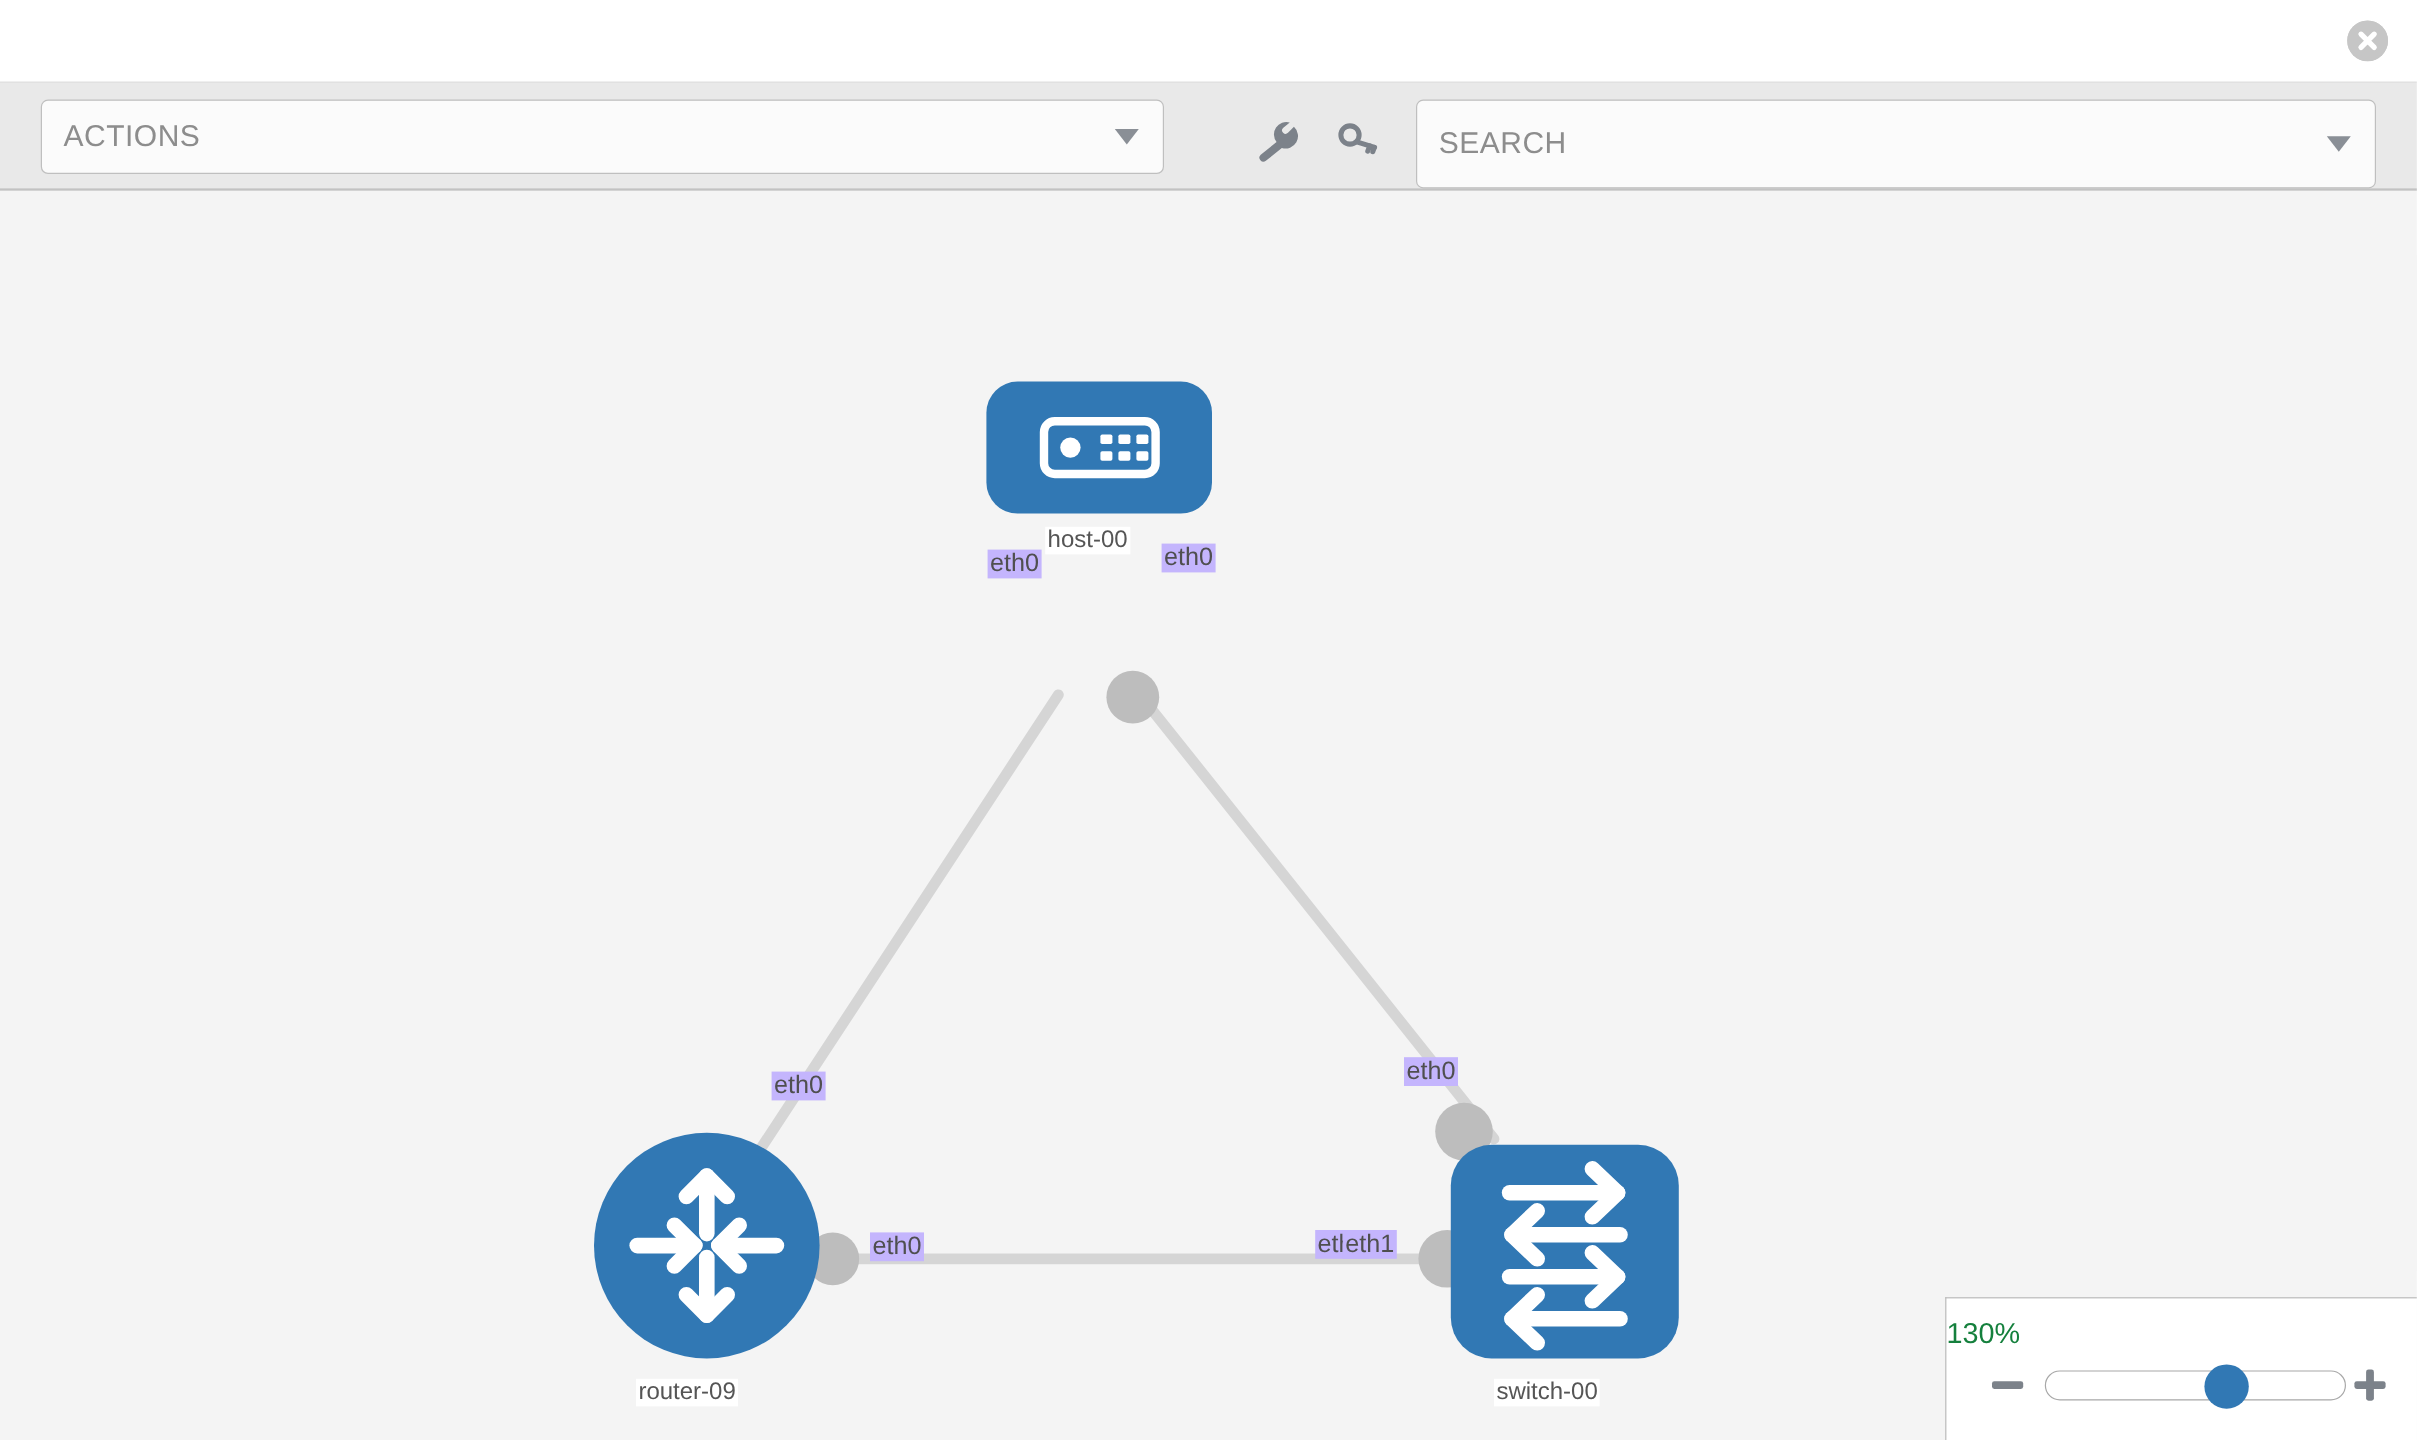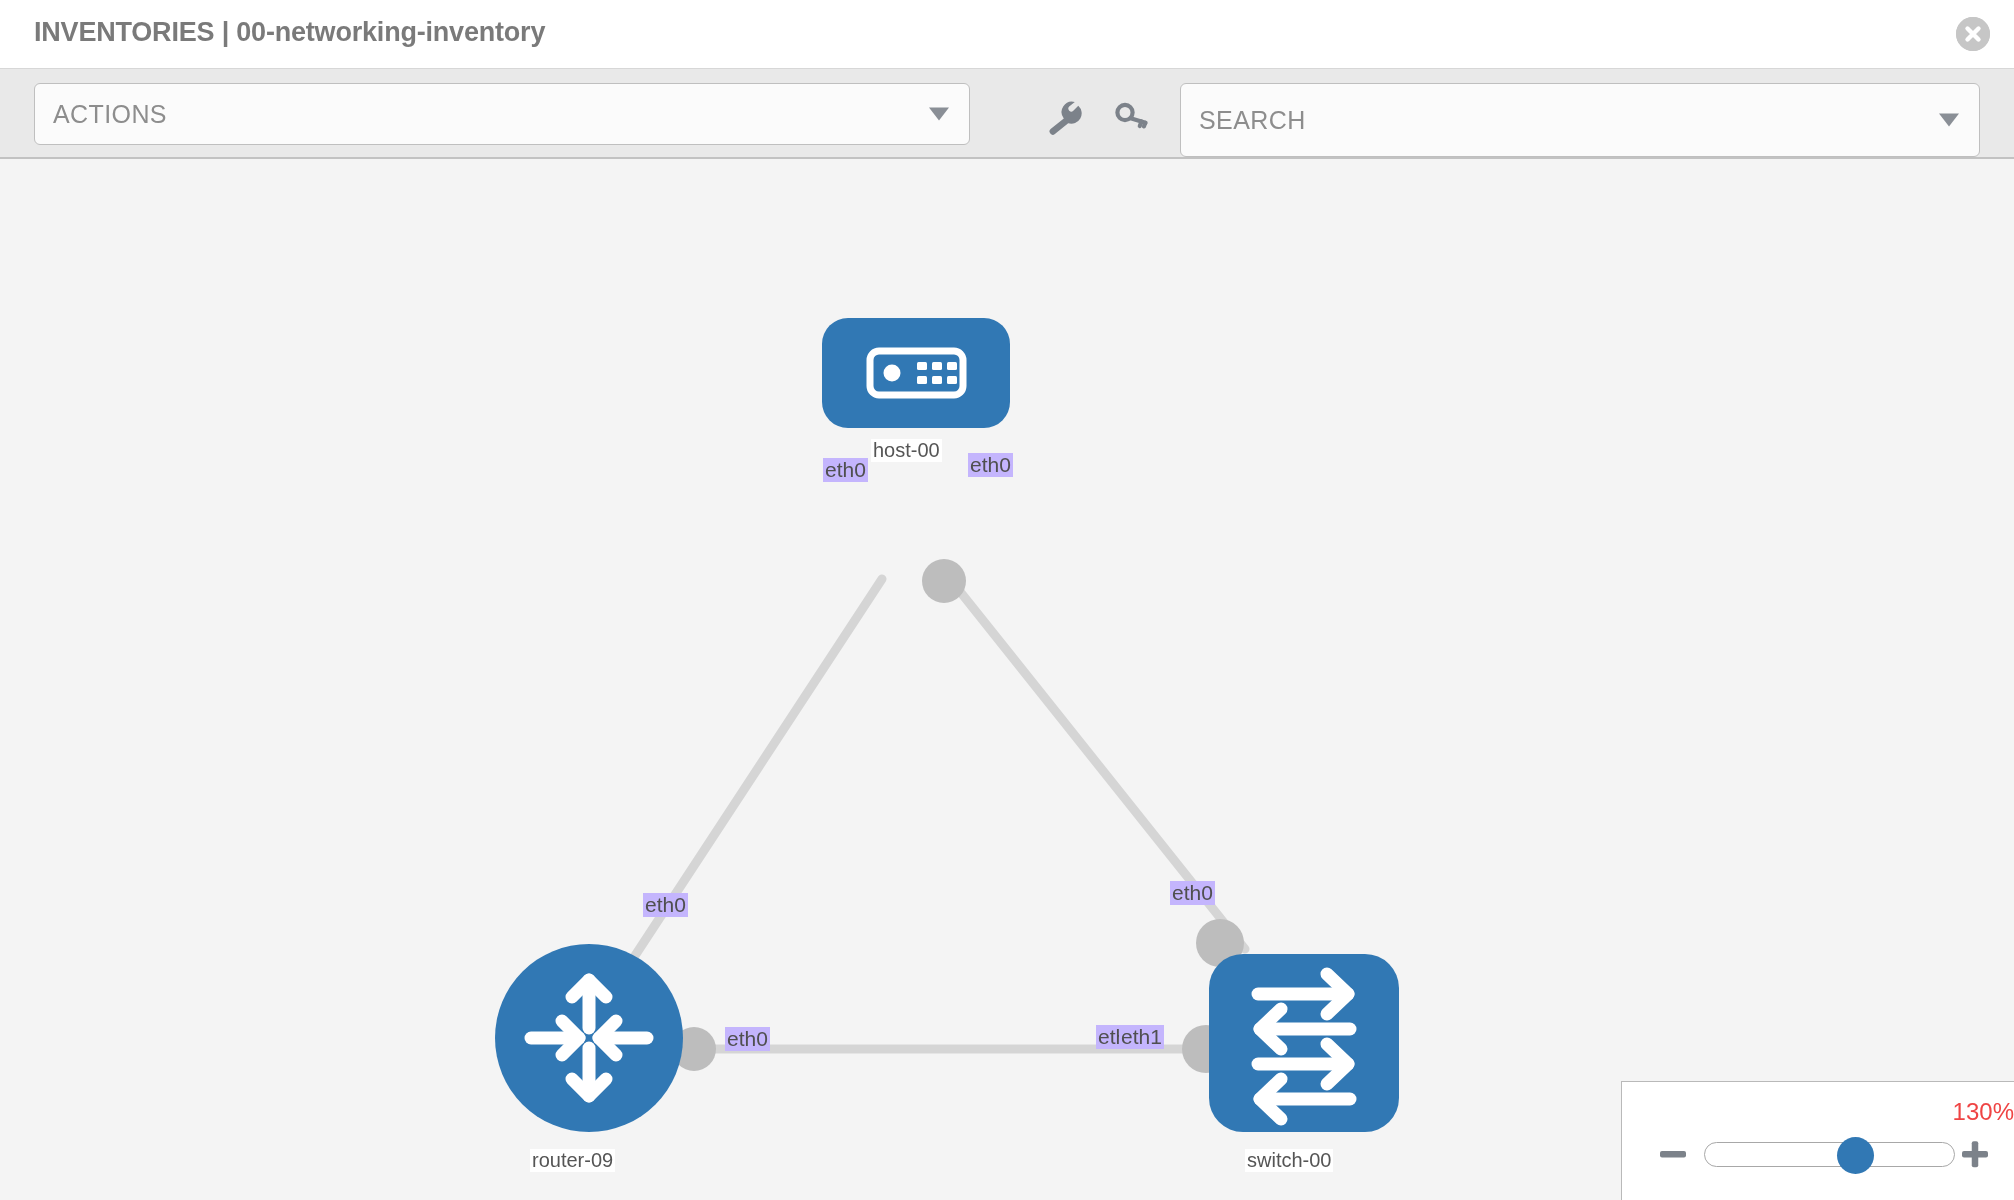--- a/index.html
+++ b/index.html
@@ -165,23 +165,23 @@
     border: 1px solid #b9b9b9;
     border-right: none;
     border-bottom: none;
     box-sizing: border-box;
   }
   .zoom-value {
     position: absolute;
     top: 16px;
     left: 0;
     width: 100%;
-    text-align: right;
+    text-align: left;
     font-size: 24px;
-    color: #ef4444;
+    color: #15803d;
   }
   .zoom-minus, .zoom-plus {
     position: absolute;
     top: 57px;
     width: 30px;
     height: 30px;
     cursor: pointer;
   }
   .zoom-minus { left: 36px; }
   .zoom-plus  { right: 24px; }
@@ -204,21 +204,20 @@
     height: 37px;
     border-radius: 50%;
     background: #3178b4;
     cursor: pointer;
   }
 </style>
 </head>
 <body>
 
 <div class="header">
-  <div class="page-title">INVENTORIES | 00-networking-inventory</div>
 
   <div class="close-btn">
     <svg width="34" height="34" viewBox="0 0 34 34" aria-hidden="true">
       <circle cx="17" cy="17" r="17" fill="#c6c6c6"></circle>
       <path d="M11.5 11.5 L22.5 22.5 M22.5 11.5 L11.5 22.5" stroke="#ffffff" stroke-width="4.4" stroke-linecap="round"></path>
     </svg>
   </div>
 </div>
 
 <div class="toolbar">

